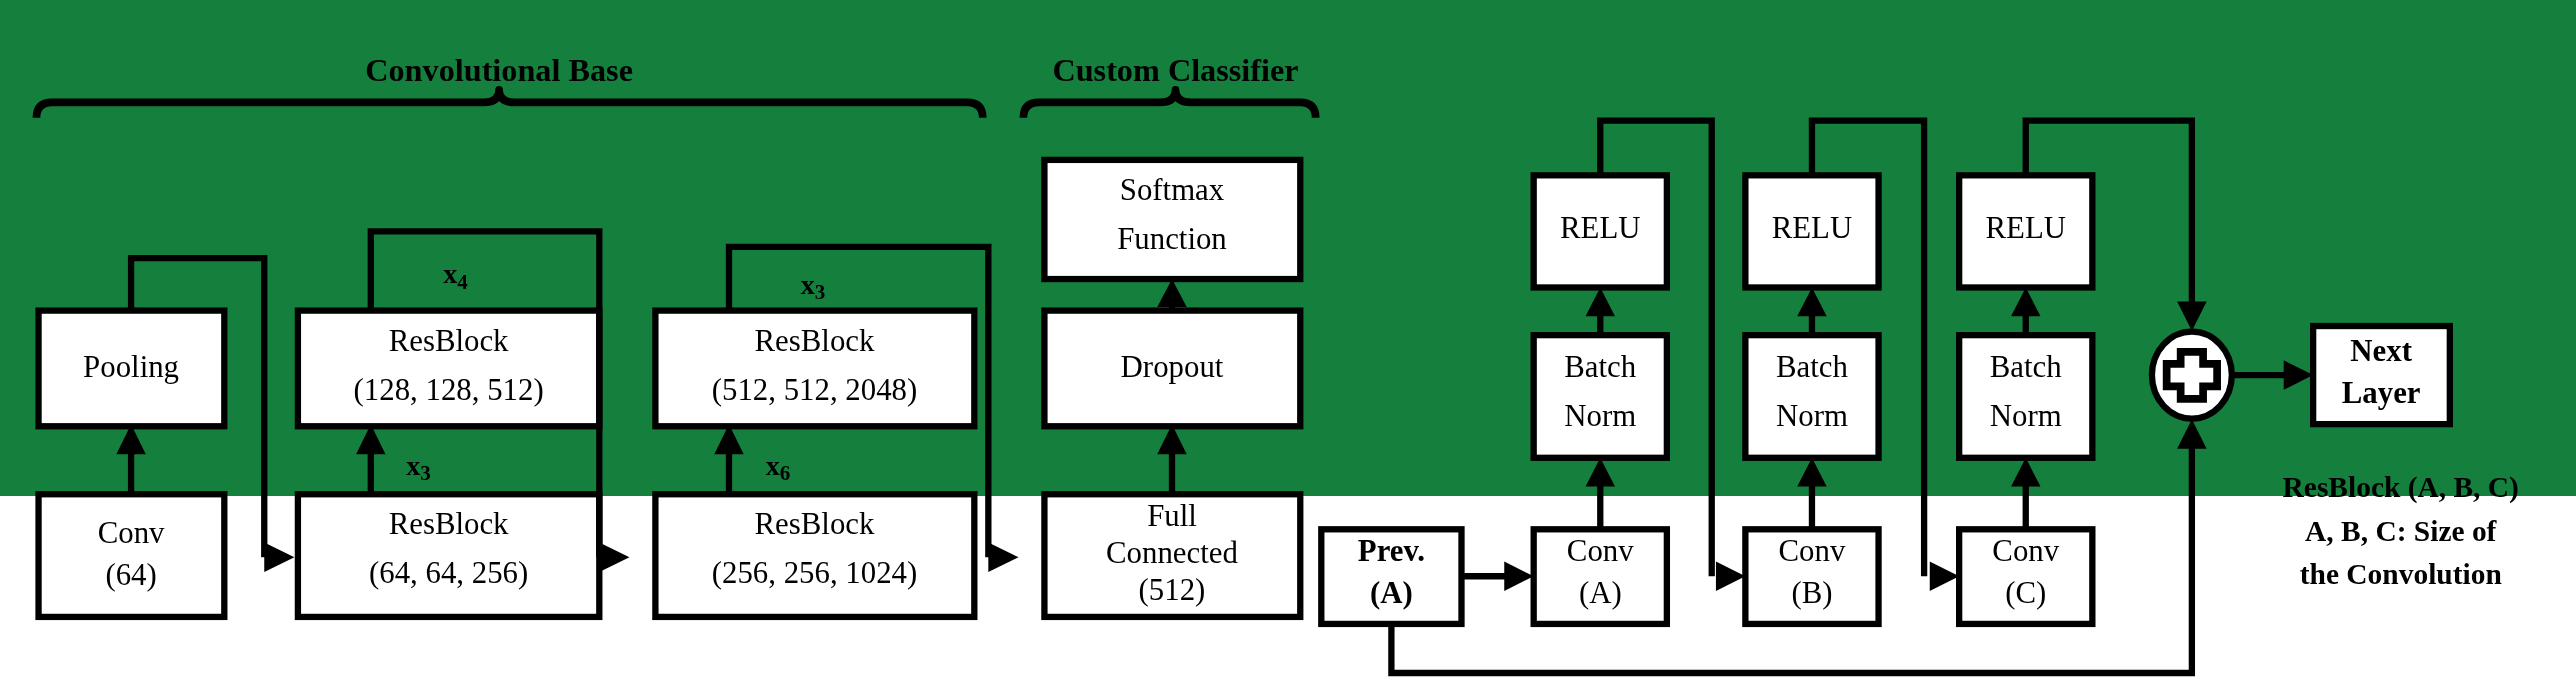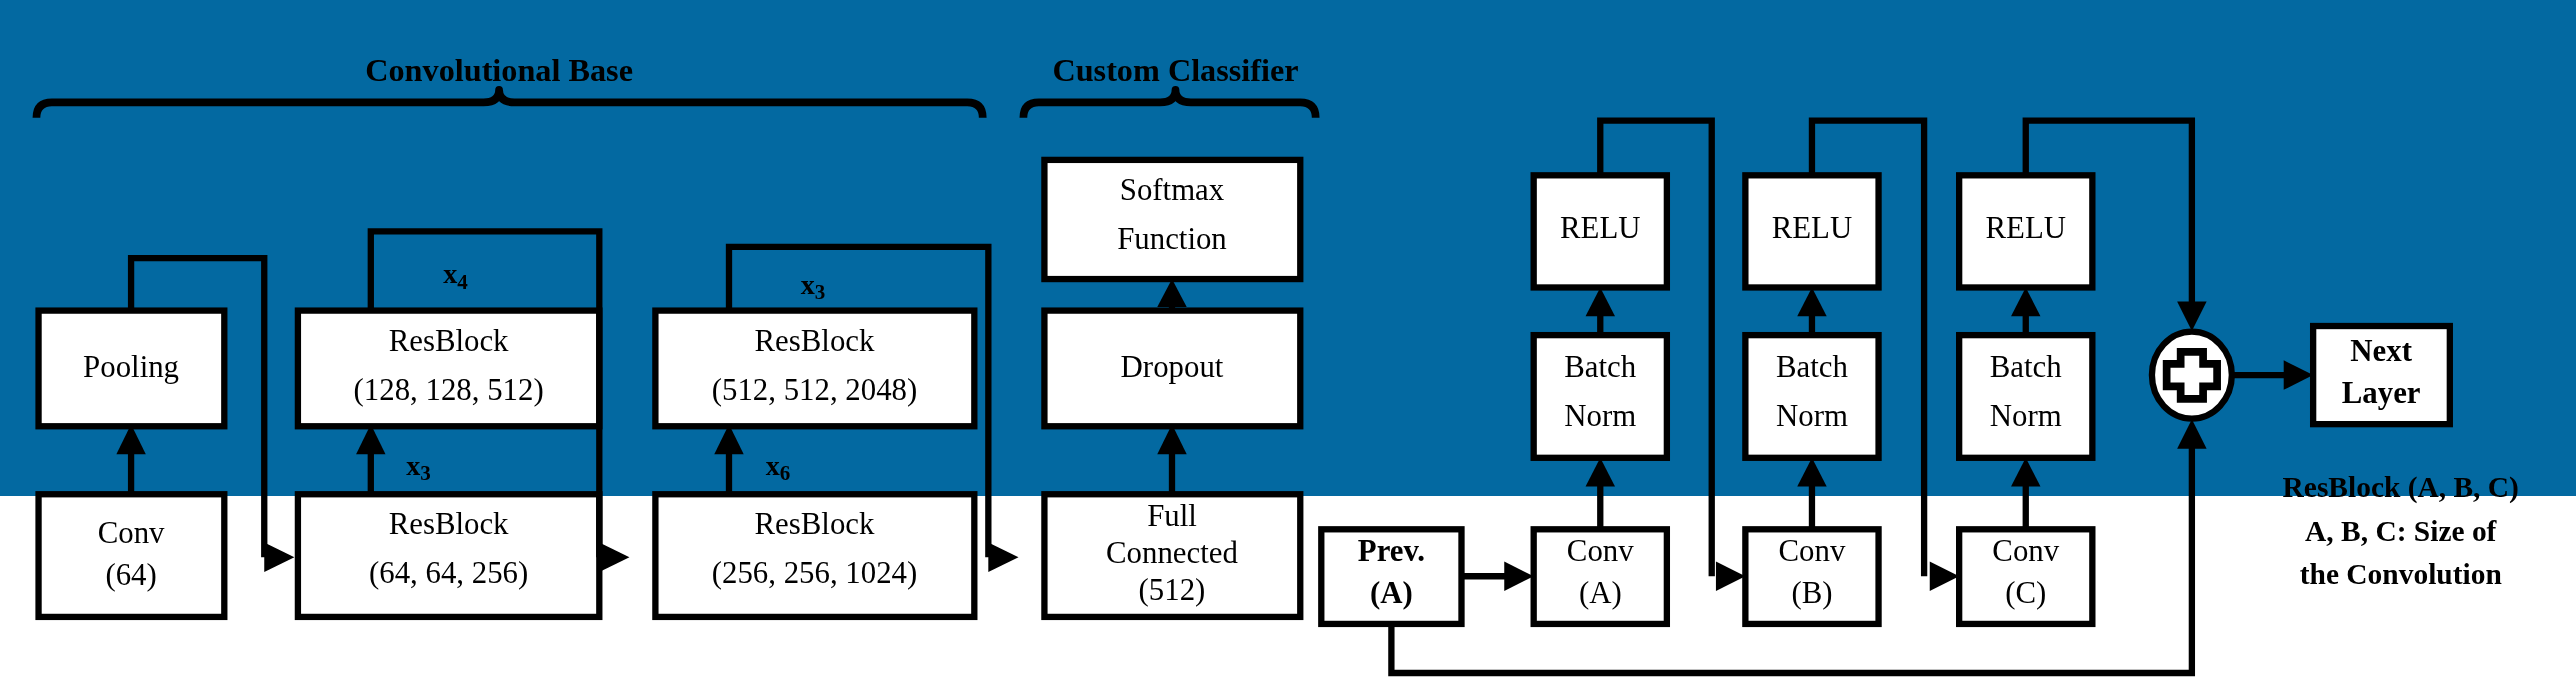--- a/index.html
+++ b/index.html
@@ -10,21 +10,21 @@
   body {
     width: 2576px;
     height: 692px;
     font-family: "Liberation Serif", "DejaVu Serif", serif;
     overflow: hidden;
   }
   #diagram-root {
     position: relative;
     width: 2576px;
     height: 496px;
-    background: #0369a1;
+    background: #15803d;
   }
   svg#figure {
     display: block;
     width: 2576px;
     height: 692px;
   }
   .box-rect {
     fill: #ffffff;
     stroke: #000000;
     stroke-width: 9;

